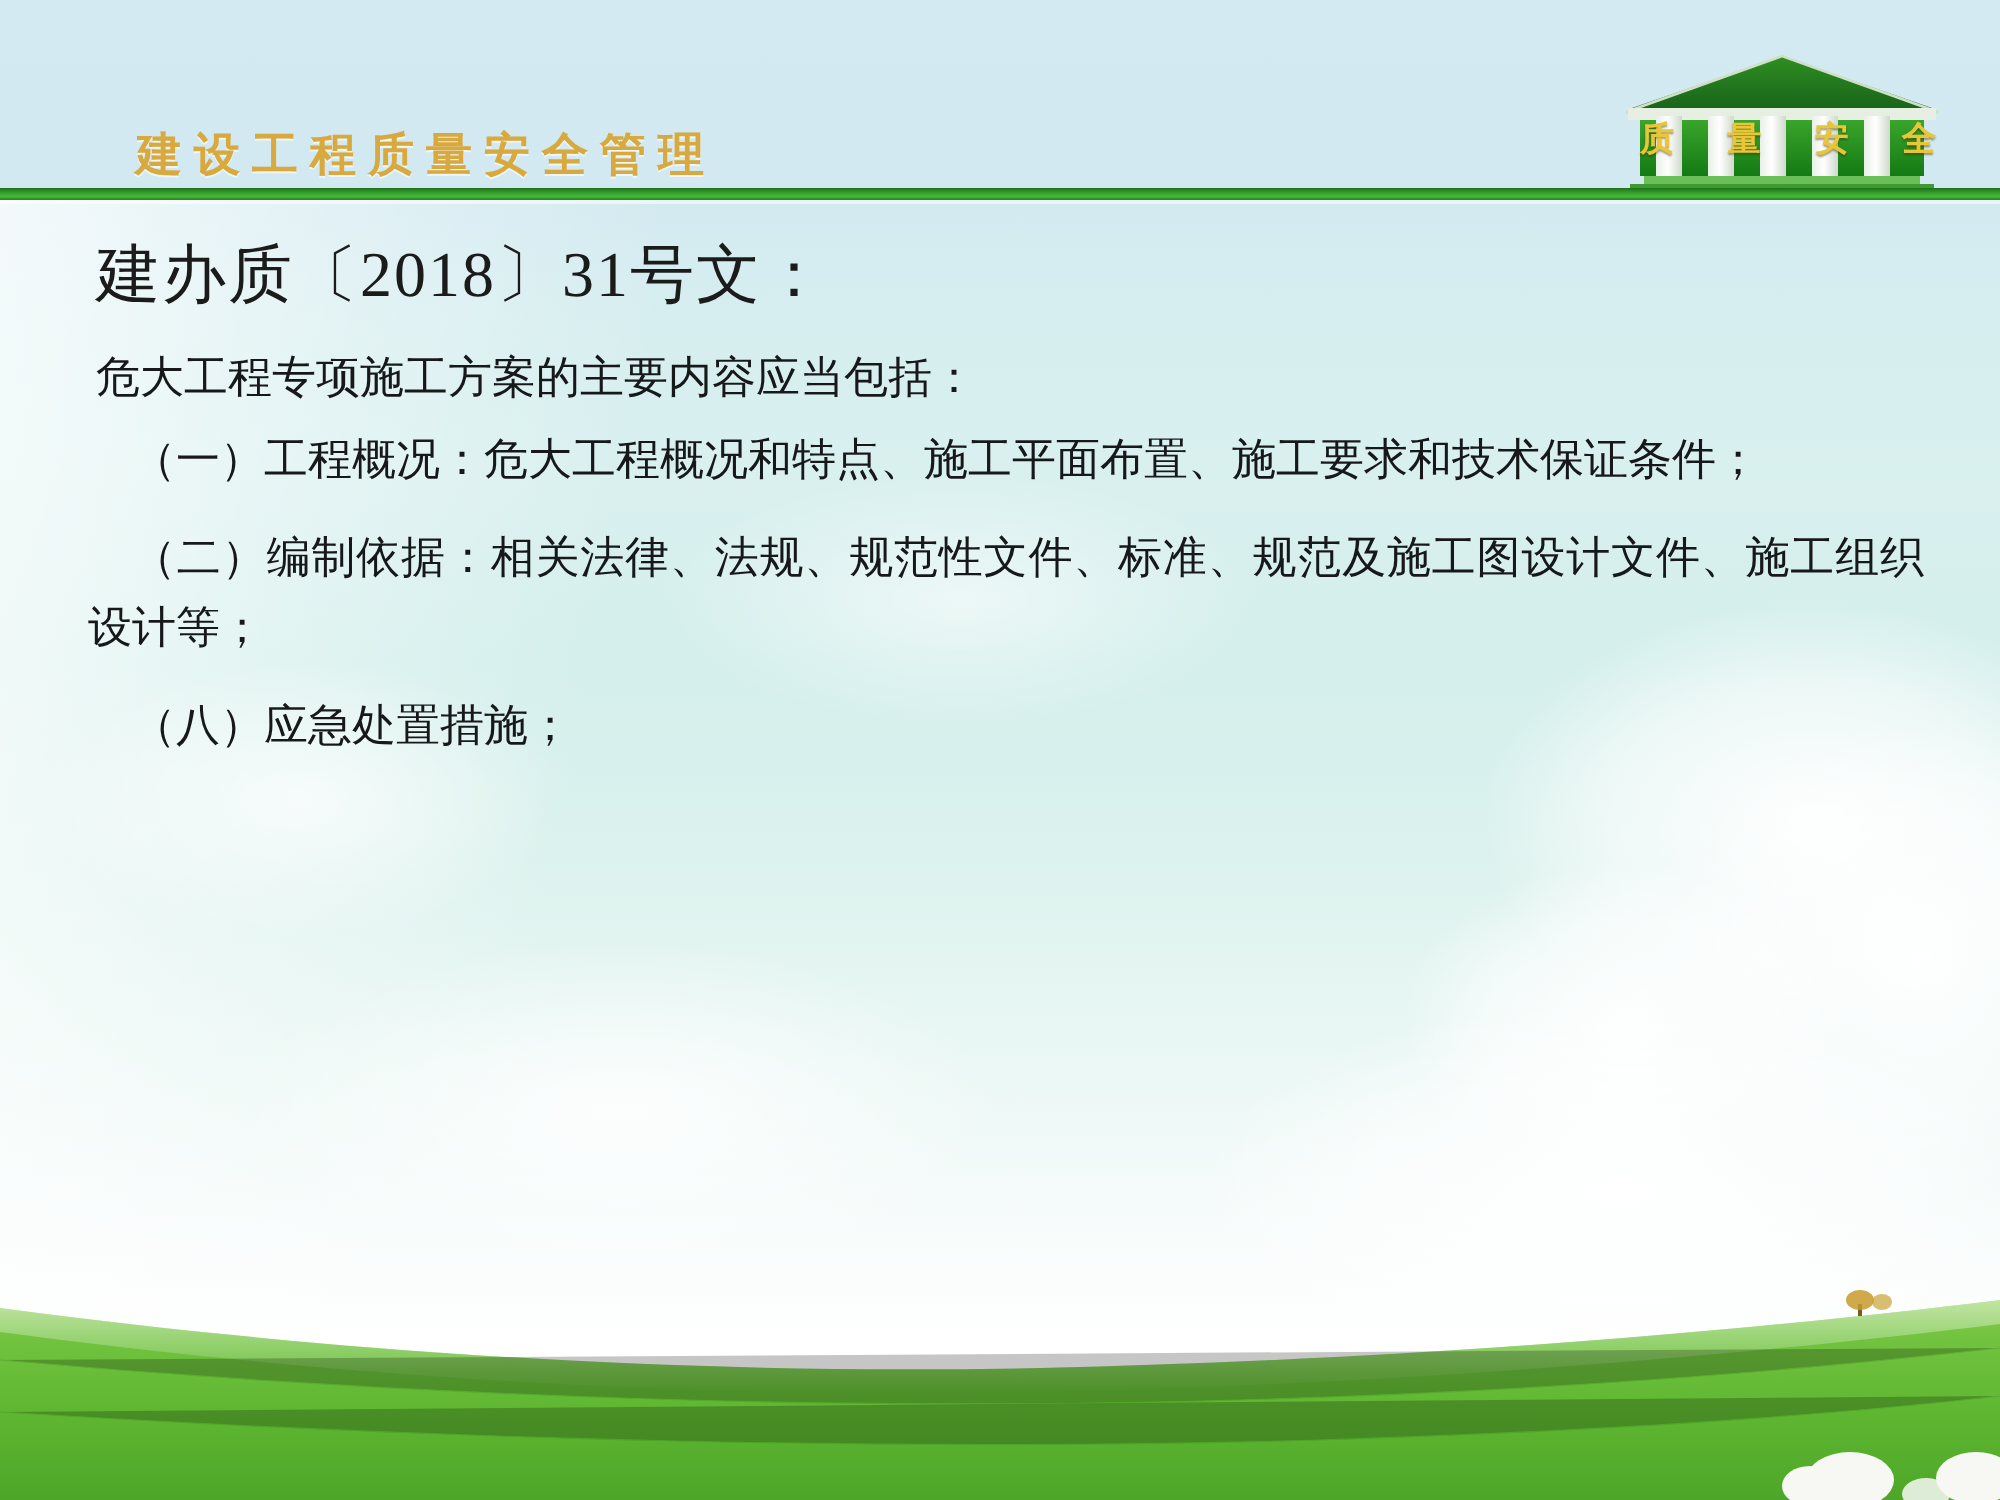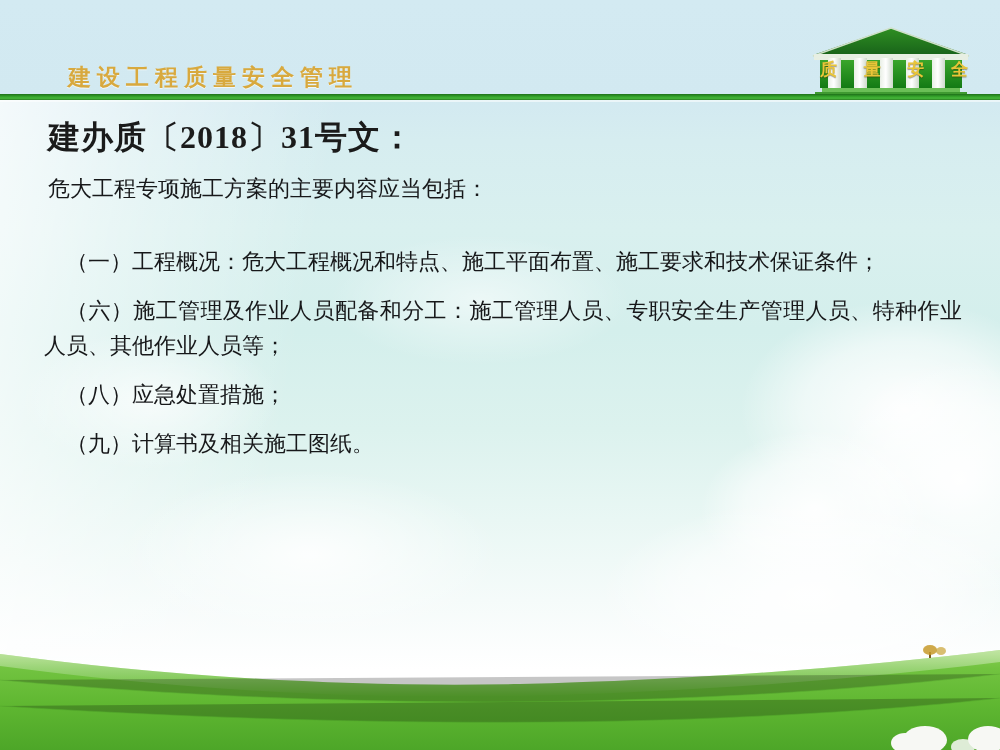--- a/index.html
+++ b/index.html
@@ -121,38 +121,37 @@
   .content {
     position: absolute;
     left: 0; top: 100px;
     width: 1000px;
   }
   .doc-title {
     position: absolute;
     left: 48px; top: 16px;
     font-family: "Liberation Serif", "DejaVu Serif", serif;
     font-size: 32px;
-    font-weight: bold;
+    font-weight: normal;
     color: #1b1b1b;
     letter-spacing: 1px;
     white-space: nowrap;
   }
   .lead {
     position: absolute;
     left: 48px; top: 74px;
     font-family: Liberation Serif, serif;
     font-size: 22px;
     color: #17181a;
     white-space: nowrap;
   }
   .items {
     position: absolute;
     left: 44px; top: 112px;
     width: 918px;
-    margin-top: 32px;
   }
   .item {
     font-family: "Liberation Serif", "DejaVu Serif", serif;
     font-size: 22px;
     line-height: 35px;
     color: #17181a;
     text-indent: 22px;
     margin-bottom: 14px;
     text-align: justify;
   }
@@ -254,19 +253,18 @@
     <div class="header-rule-shadow"></div>
   </div>
 
   <div class="content">
     <div class="doc-title">建办质〔2018〕31号文：</div>
 
     <div class="lead">危大工程专项施工方案的主要内容应当包括：</div>
 
     <div class="items">
       <div class="item">（一）工程概况：危大工程概况和特点、施工平面布置、施工要求和技术保证条件；</div>
-      <div class="item">（六）施工管理及作业人员配备和分工：施工管理人员、专职安全生产管理人员、特种作业人员、其他作业人员等；</div>
+      <div class="item">（二）编制依据：相关法律、法规、规范性文件、标准、规范及施工图设计文件、施工组织设计等；</div>
       <div class="item">（八）应急处置措施；</div>
-      <div class="item">（九）计算书及相关施工图纸。</div>
     </div>
   </div>
 
 </div>
 
 </body></html>

